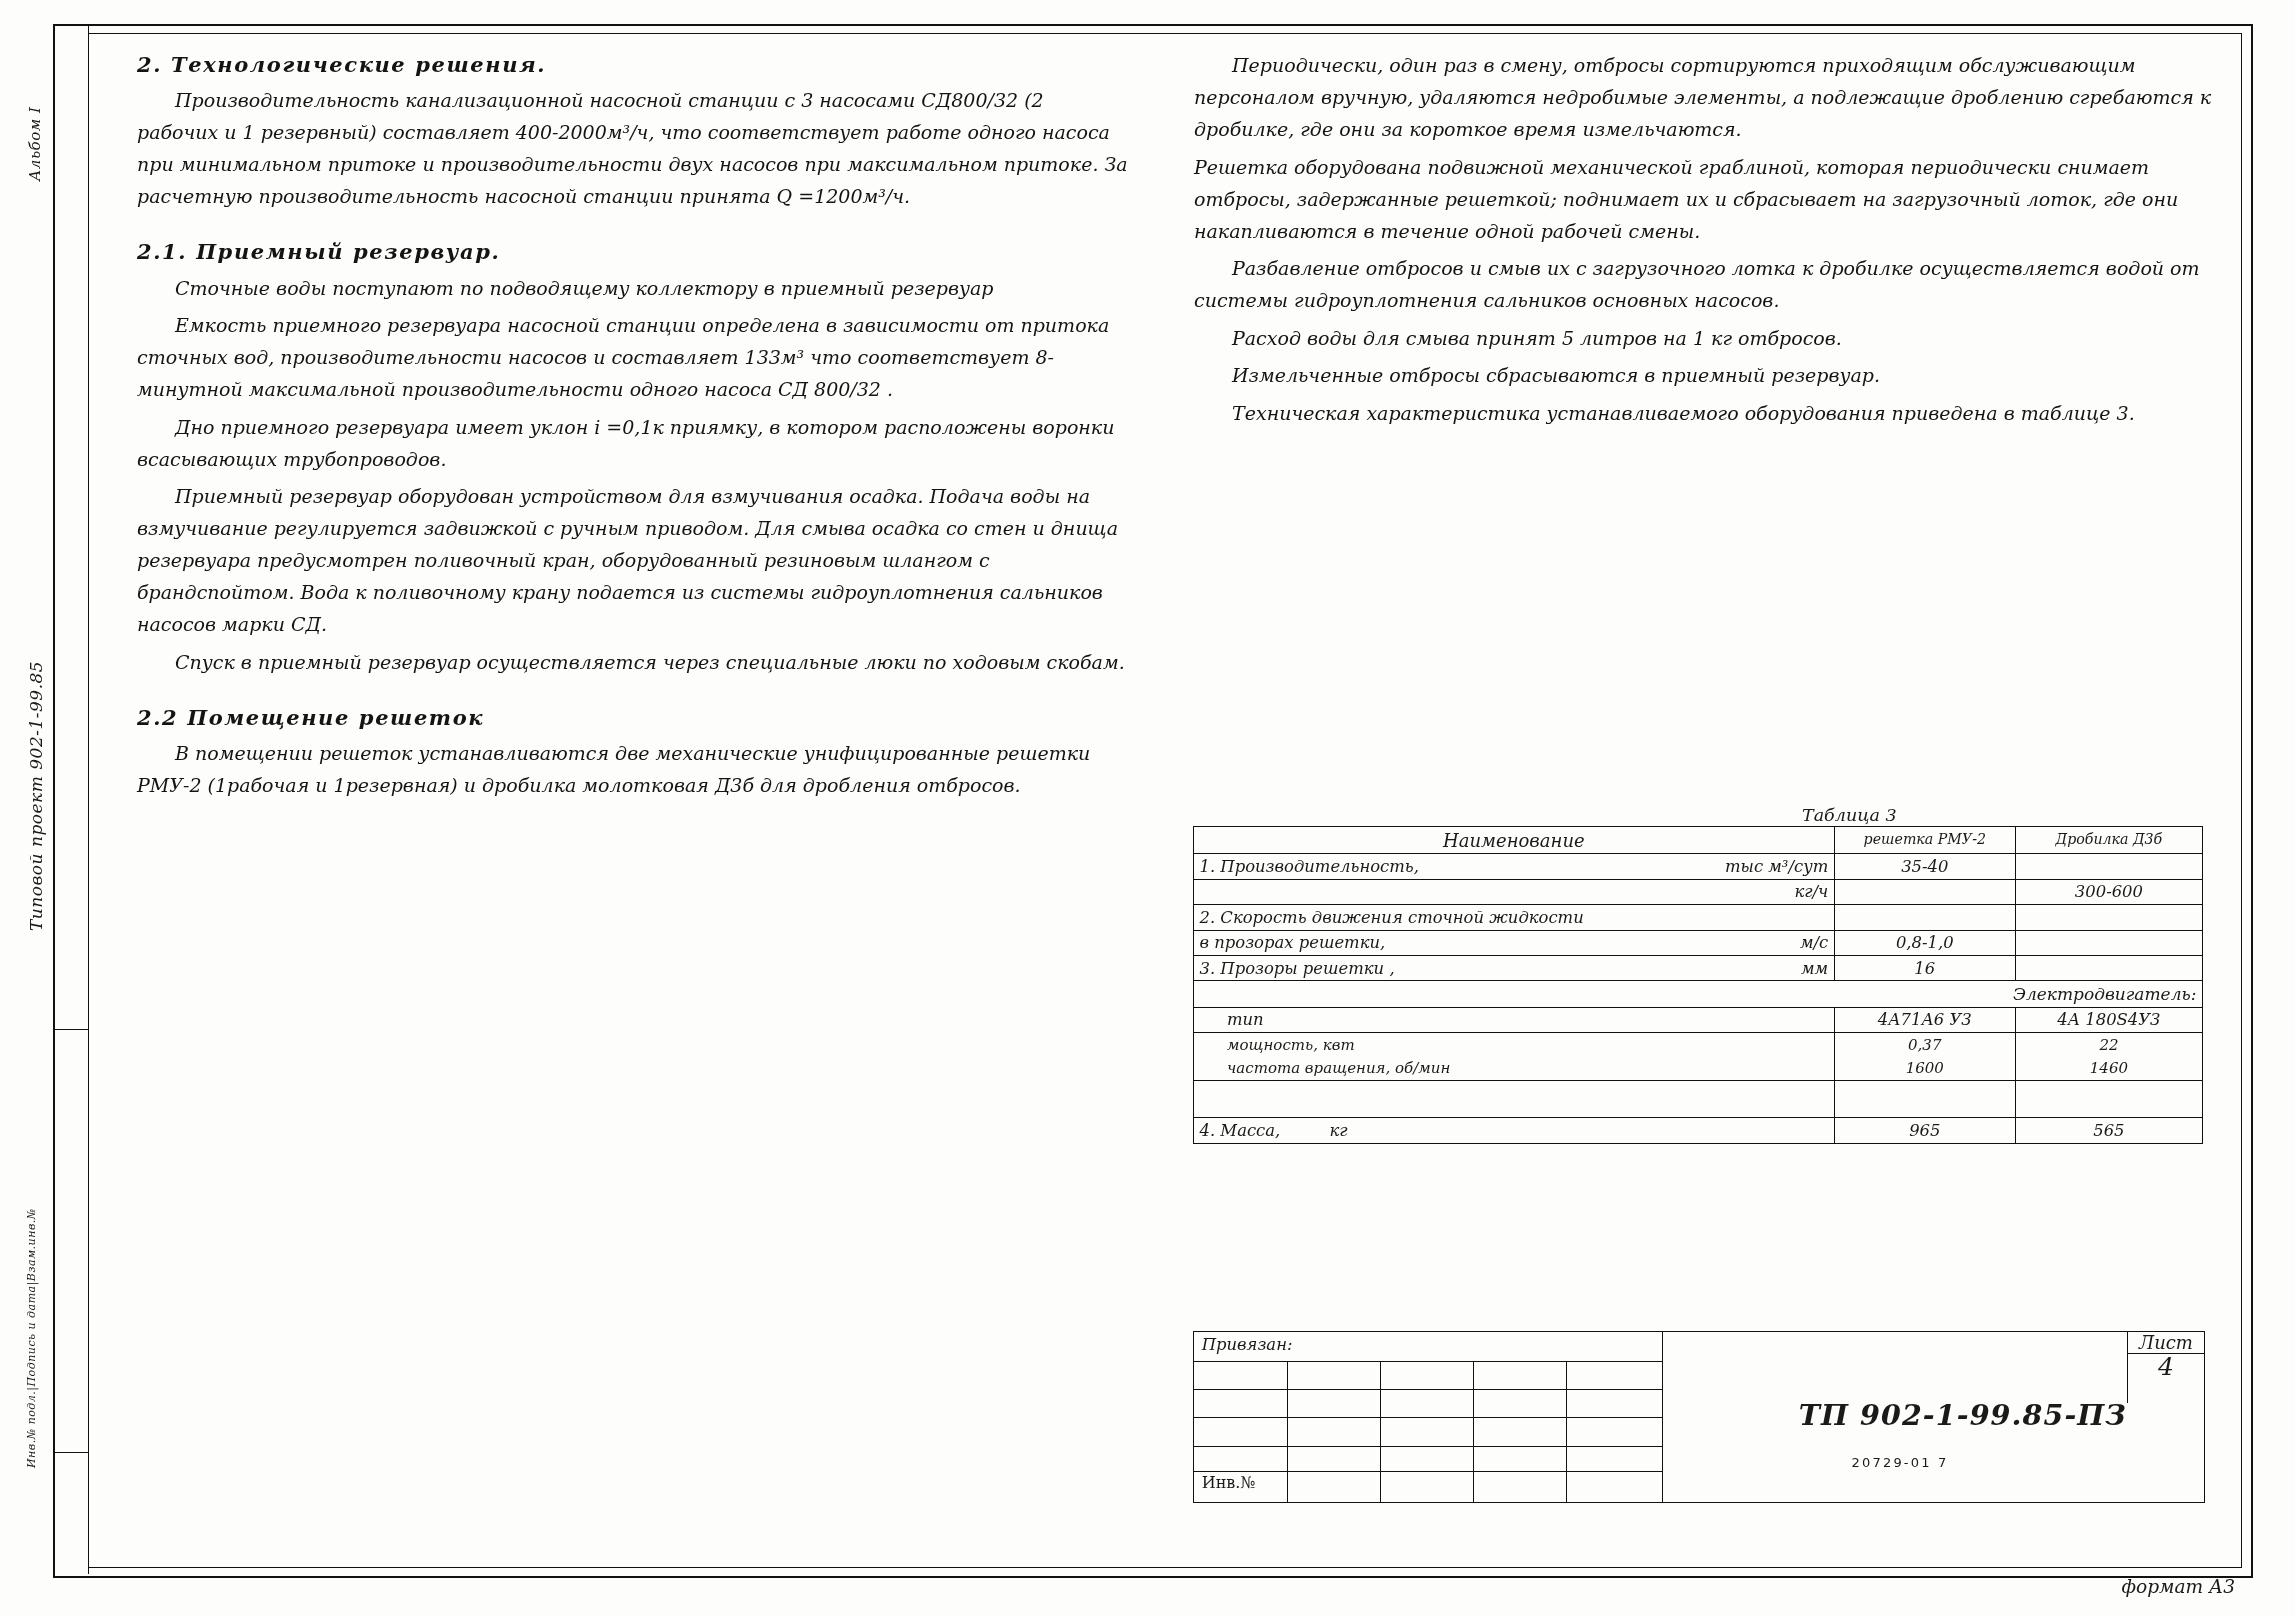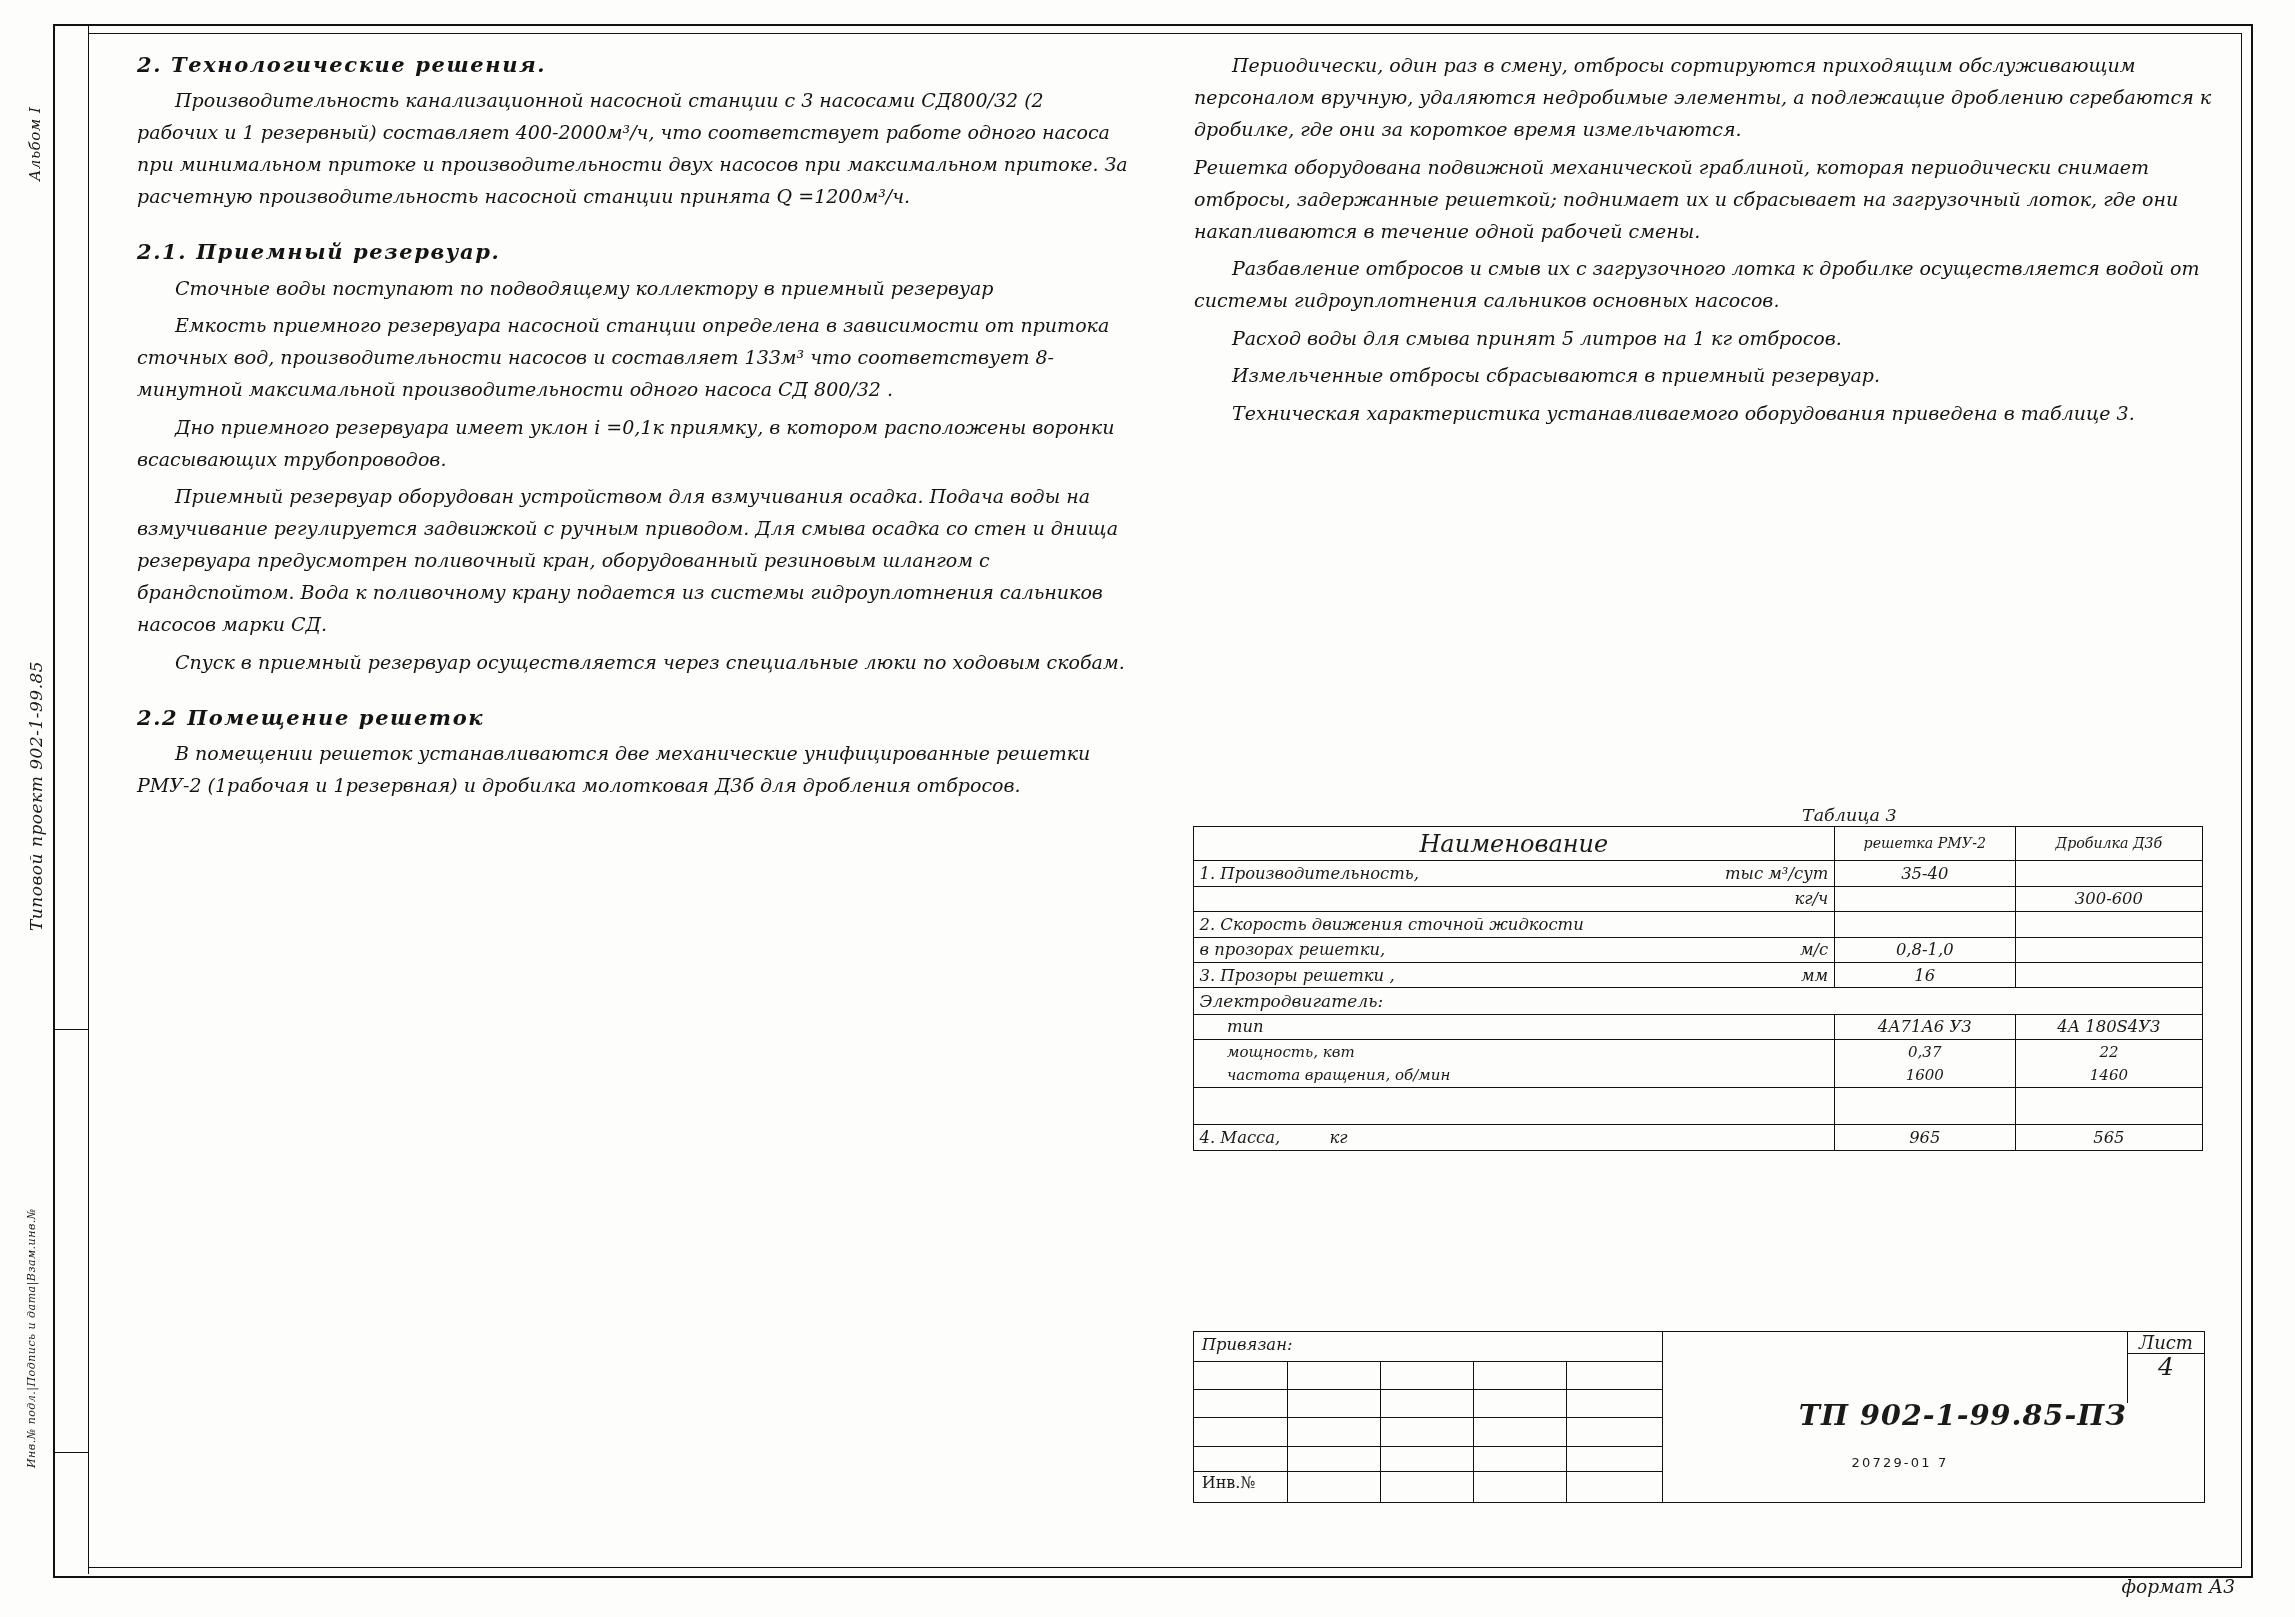--- a/index.html
+++ b/index.html
@@ -118,26 +118,26 @@
     font-size:16.4px;
   }
   table.t3 td{
     border:1.1px solid #111;
     padding:2.7px 5.5px;
     vertical-align:middle;
   }
   .c-name{width:654px;}
   .c-v1{width:175px;text-align:center;}
   .c-v2{width:181px;text-align:center;}
-  .hdr{text-align:center;font-size:24px;padding:7.7px 3.3px;}
+  .hdr{text-align:center;font-size:18px;padding:7.7px 3.3px;}
   .hdr-small{font-size:14.2px;line-height:17.5px;}
   .nm{padding-left:7.7px;}
   .r-unit{text-align:right;padding-right:12px;}
   .tight td{padding:0.5px 5.5px;font-size:15px;}
-  .sub-hdr{text-align:left;font-size:17px;}
+  .sub-hdr{text-align:right;font-size:17px;}
 
   
   .title-block{
     position:absolute;
     left:1193px; top:1331px;
     width:1010px; height:170px;
     border:1.6px solid #111;
   }
   .tb-left{
     position:absolute;

